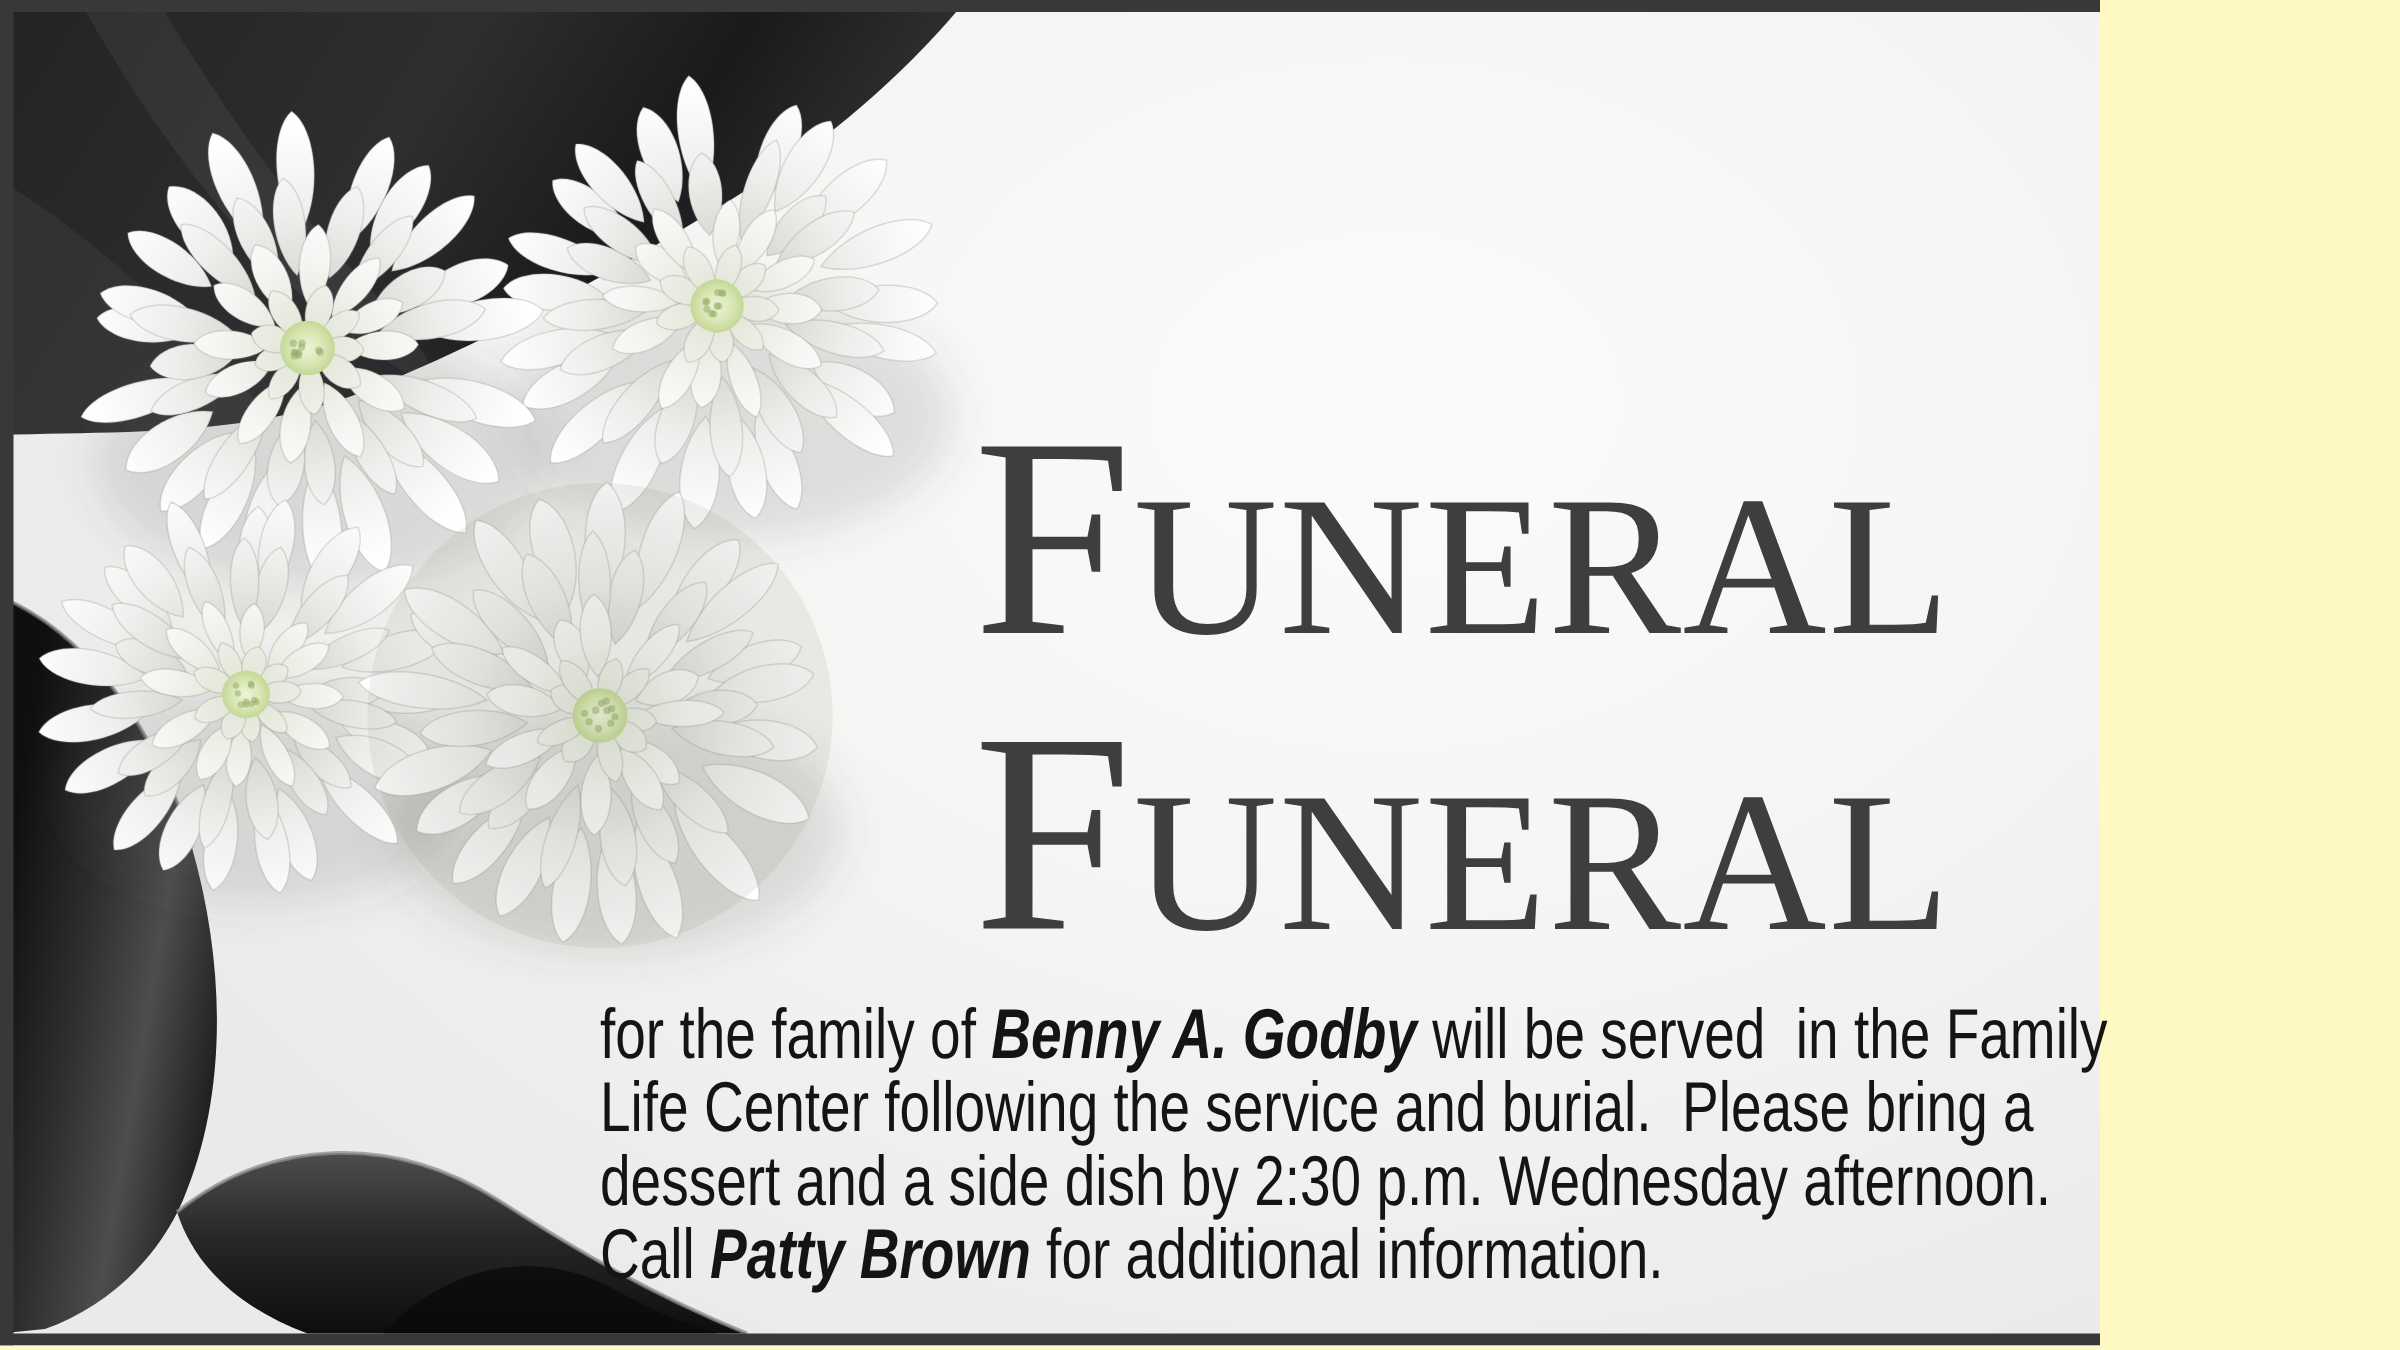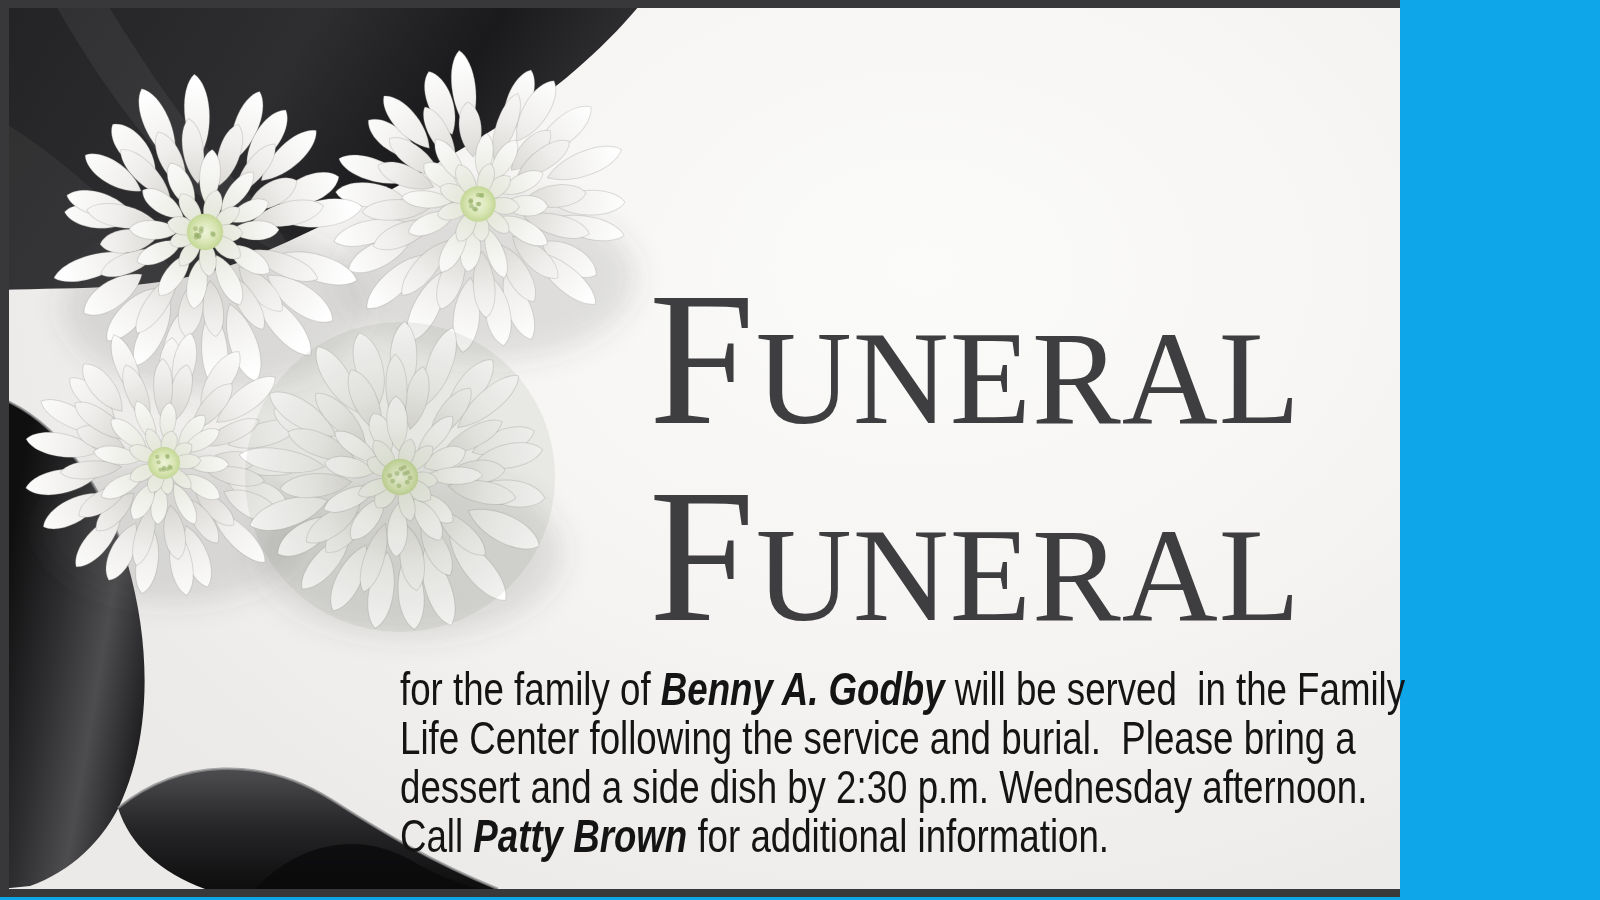--- a/index.html
+++ b/index.html
@@ -1,16 +1,16 @@
 <!DOCTYPE html>
 <html><head>
 <meta charset="utf-8">
 <style>
   html,body{margin:0;padding:0;background:#ffffff;}
-  .canvas{position:relative;width:1600px;height:900px;background:#0ea5e9;overflow:hidden;
+  .canvas{position:relative;width:1600px;height:900px;background:#fef9c3;overflow:hidden;
           font-family:"Liberation Sans","DejaVu Sans",sans-serif;}
   .photo{position:absolute;left:0;top:0;width:1400px;height:897px;
          background:radial-gradient(ellipse 980px 720px at 66% 30%, #fbfbfa 0%, #f6f5f3 48%, #ebeae8 100%);}
   .photo svg{position:absolute;left:0;top:0;}
   .title{position:absolute;left:400px;top:0;width:1150px;text-align:center;
          font-family:"Liberation Serif","DejaVu Serif",serif;
          font-variant:small-caps;color:#3e3d3f;}
   .tl{position:absolute;left:0;width:1150px;font-size:190px;line-height:1;letter-spacing:1px;}
   #t1{top:264px;}
   #t2{top:461px;}

